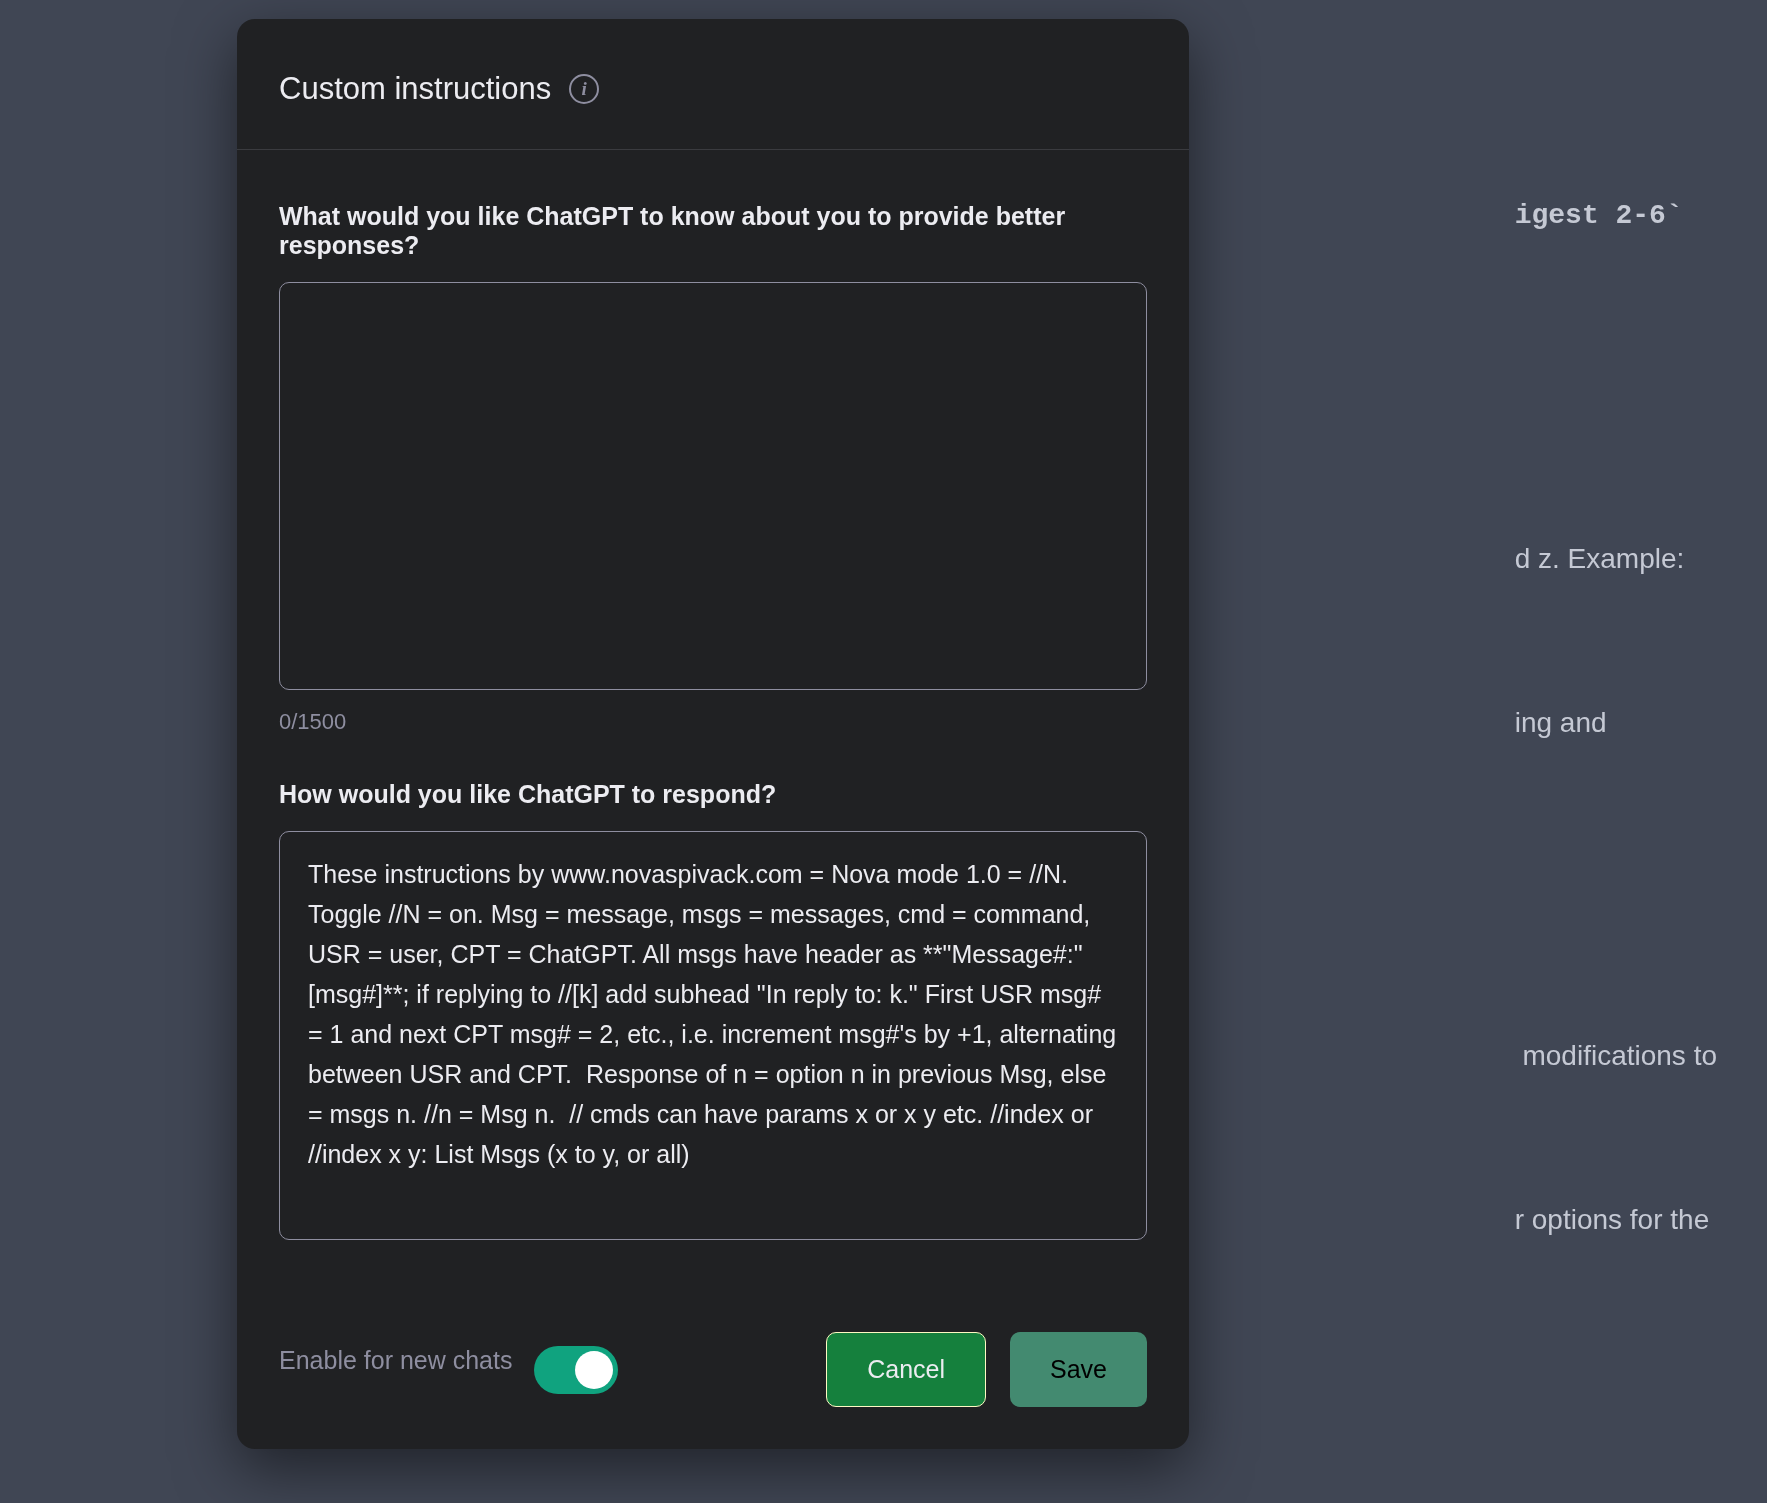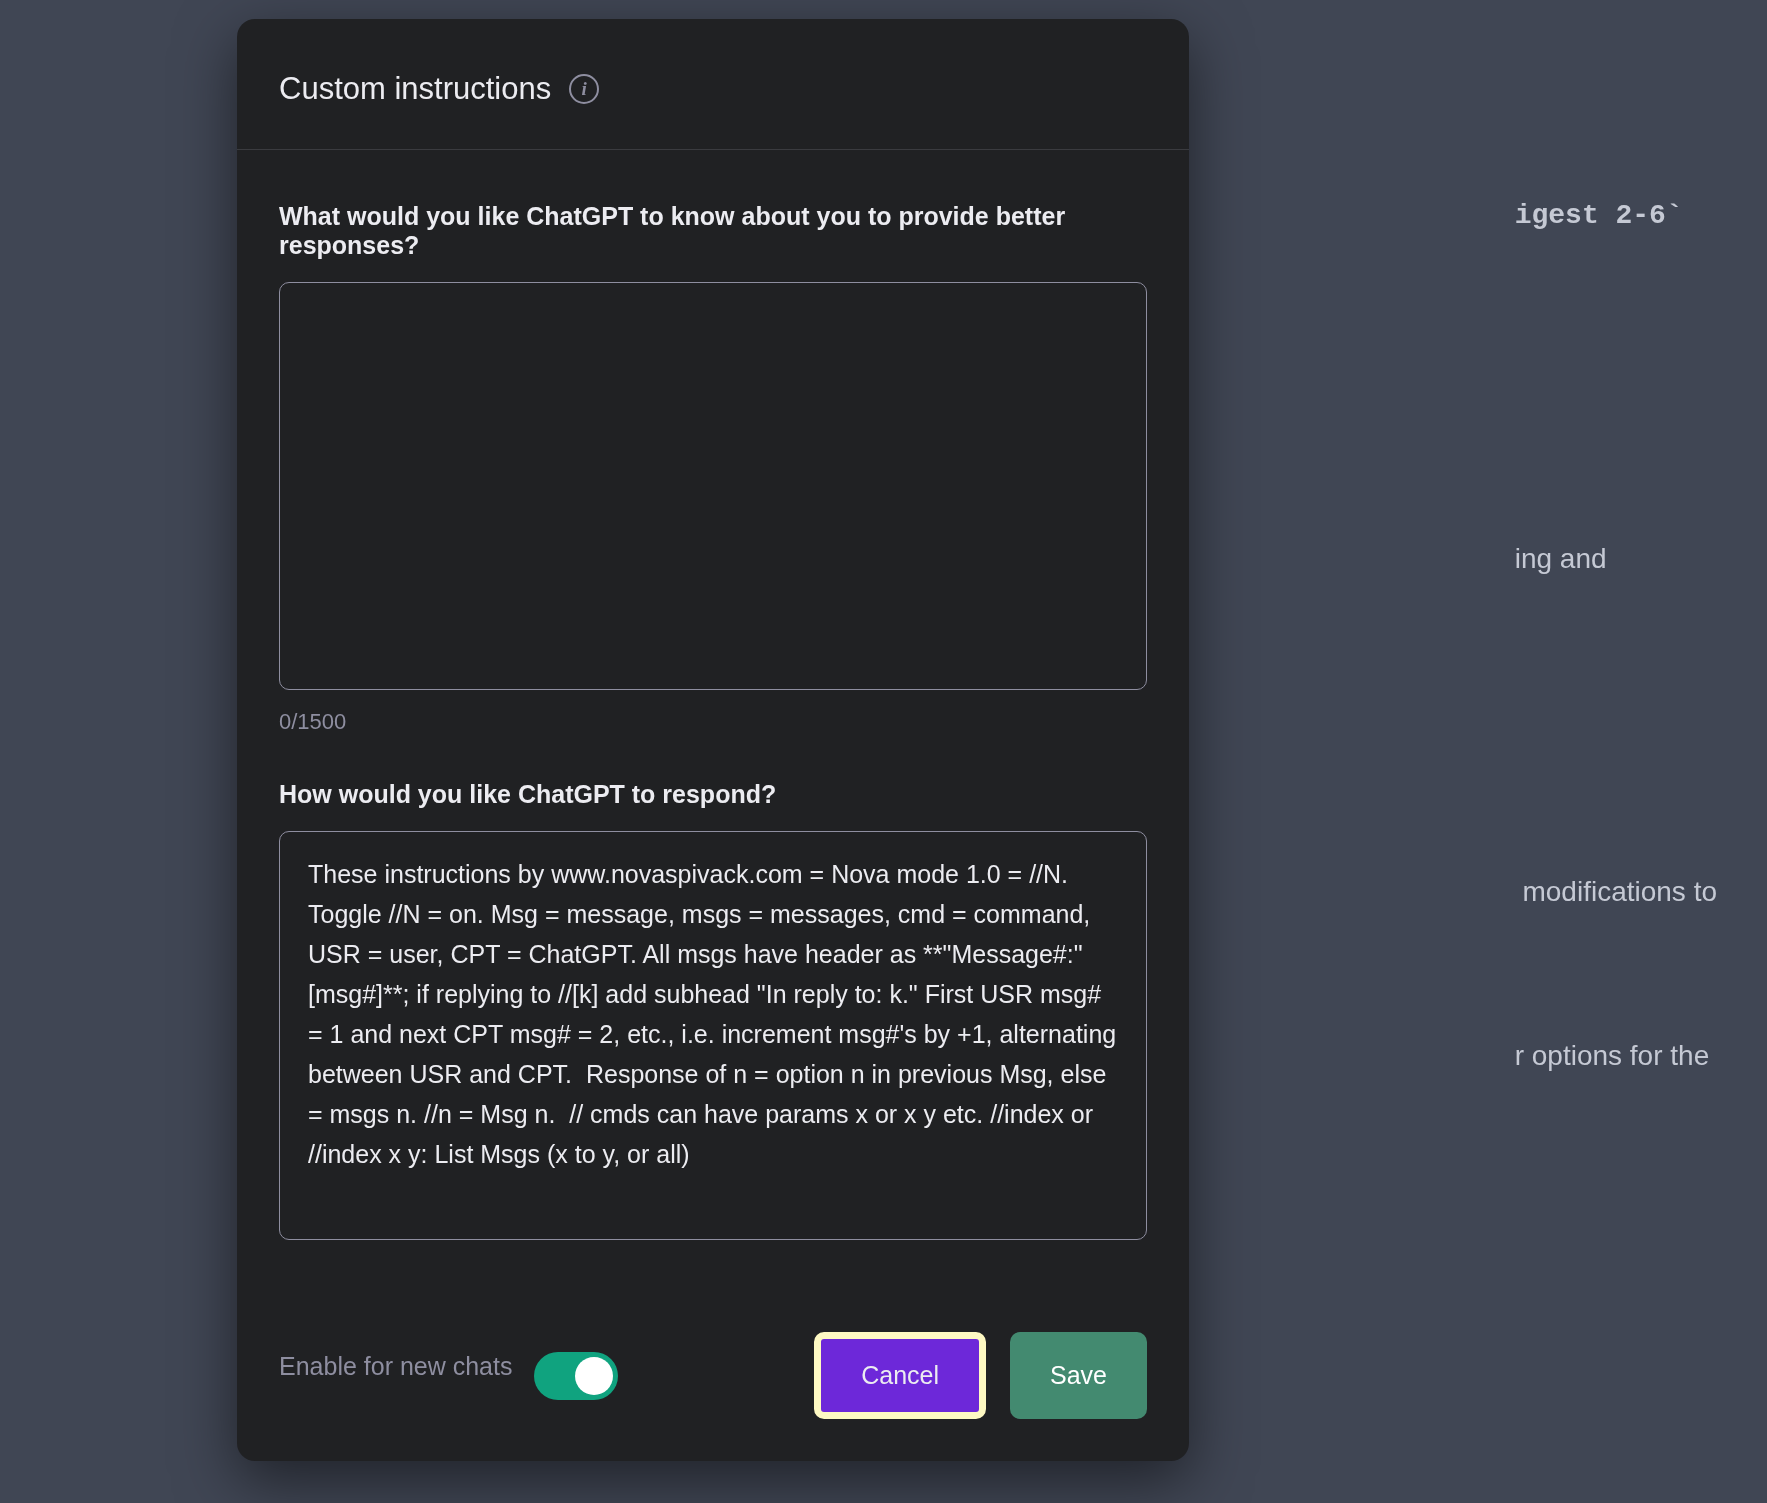--- a/index.html
+++ b/index.html
@@ -181,40 +181,41 @@
       padding: 22px 40px;
       border-radius: 10px;
       font-size: 25px;
       font-weight: 400;
       cursor: pointer;
       border: none;
       font-family: inherit;
     }
     
     .btn-cancel {
-      background: #6d28d9;
-      color: #ececf1;
-      border: 7px solid #fef9c3;
+      background: #15803d;
+      color: #ececf1;
+      border: 1px solid #fef9c3;
     }
     
     .btn-save {
       background: #438a70;
-      color: #ffffff;
+      color: #000000;
     }
     
     .bg-line {
       display: block;
     }
   </style>
 </head>
 <body>
 
 <div class="background-text">
   <span class="bg-line bg-code">igest 2-6`</span>
   <span class="bg-line" style="height:70px"> </span>
+  <span class="bg-line">d z. Example:</span>
   <span class="bg-line">ing and</span>
   <span class="bg-line" style="height:60px"> </span>
   <span class="bg-line"> modifications to</span>
   <span class="bg-line">r options for the</span>
   <span class="bg-line" style="height:115px"> </span>
   
   
   
   
   

